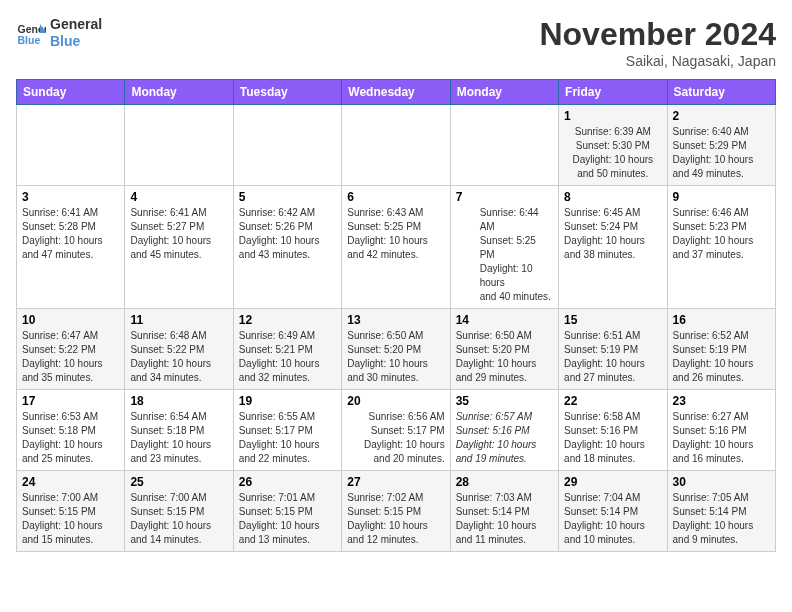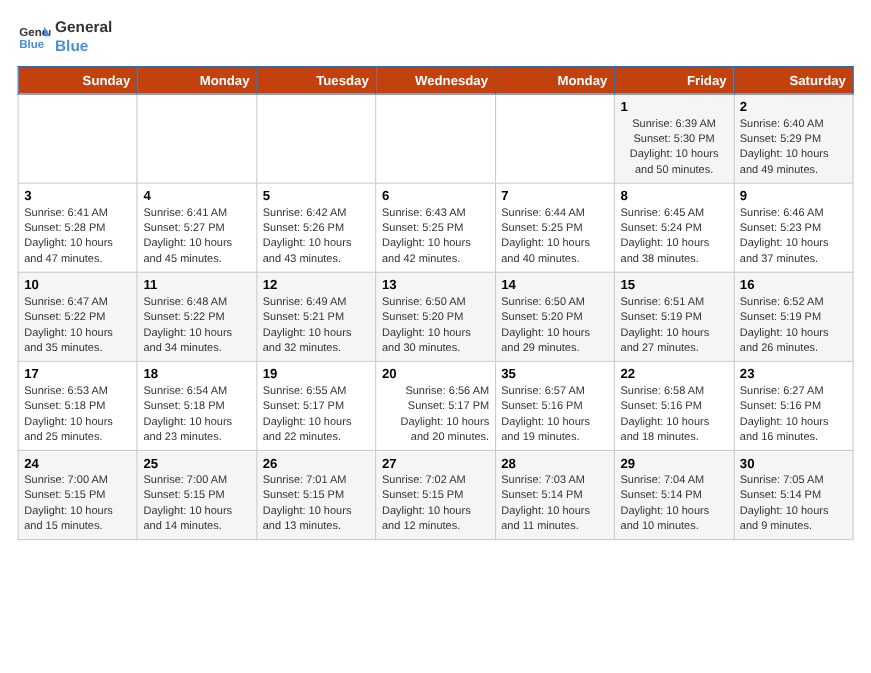--- a/index.html
+++ b/index.html
@@ -36,23 +36,23 @@
     .subtitle {
       font-size: 14px;
       color: #555;
     }
     table {
       width: 100%;
       border-collapse: collapse;
       font-size: 10.5px;
     }
     thead tr th {
-      background-color: #c2410c;
+      background-color: #8b5cf6;
       color: #fff;
-      text-align: right;
+      text-align: left;
       padding: 5px 6px;
       font-size: 12px;
       font-weight: bold;
       border: 1px solid #2e6aab;
     }
     tbody tr td {
       border: 1px solid #ccc;
       vertical-align: top;
       padding: 4px 5px;
       height: 80px;
@@ -88,20 +88,24 @@
     <svg class="logo-icon" viewBox="0 0 40 40" xmlns="http://www.w3.org/2000/svg">
       <text x="2" y="20" font-size="14" font-weight="bold" fill="#333">General</text>
       <text x="2" y="34" font-size="14" font-weight="bold" fill="#4a90d9">Blue</text>
       <polygon points="32,8 40,20 32,20" fill="#4a90d9"></polygon>
     </svg>
     <div>
       <div style="font-size:14px;font-weight:bold;color:#333;line-height:1.2;">General</div>
       <div style="font-size:14px;font-weight:bold;color:#4a90d9;line-height:1.2;">Blue</div>
     </div>
   </div>
+  <div class="title-block">
+    <div class="month-title">November 2024</div>
+    <div class="subtitle">Saikai, Nagasaki, Japan</div>
+  </div>
 </div>
 
 <table>
   <thead>
     <tr>
     <th>Sunday</th>
         <th>Monday</th>
         <th>Tuesday</th>
         <th>Wednesday</th>
         <th>Monday</th>
@@ -155,21 +159,21 @@
         </td>
         <td>
           <span class="day-num">6</span>
           <div class="day-info" style="white-space: pre-line;">Sunrise: 6:43 AM
 Sunset: 5:25 PM
 Daylight: 10 hours
 and 42 minutes.</div>
         </td>
         <td>
           <span class="day-num">7</span>
-          <div class="day-info" style="white-space: pre-line;">Sunrise: 6:44 AM
+          <div class="day-info" style="white-space: pre-line; margin-left: 24px;">Sunrise: 6:44 AM
 Sunset: 5:25 PM
 Daylight: 10 hours
 and 40 minutes.</div>
         </td>
         <td>
           <span class="day-num">8</span>
           <div class="day-info" style="white-space: pre-line;">Sunrise: 6:45 AM
 Sunset: 5:24 PM
 Daylight: 10 hours
 and 38 minutes.</div>
@@ -257,21 +261,21 @@
         </td>
         <td>
           <span class="day-num">20</span>
           <div class="day-info" style="white-space: pre-line; text-align: right;">Sunrise: 6:56 AM
 Sunset: 5:17 PM
 Daylight: 10 hours
 and 20 minutes.</div>
         </td>
         <td>
           <span class="day-num">35</span>
-          <div class="day-info" style="white-space: pre-line;">Sunrise: 6:57 AM
+          <div class="day-info" style="white-space: pre-line; font-style: italic;">Sunrise: 6:57 AM
 Sunset: 5:16 PM
 Daylight: 10 hours
 and 19 minutes.</div>
         </td>
         <td>
           <span class="day-num">22</span>
           <div class="day-info" style="white-space: pre-line;">Sunrise: 6:58 AM
 Sunset: 5:16 PM
 Daylight: 10 hours
 and 18 minutes.</div>

